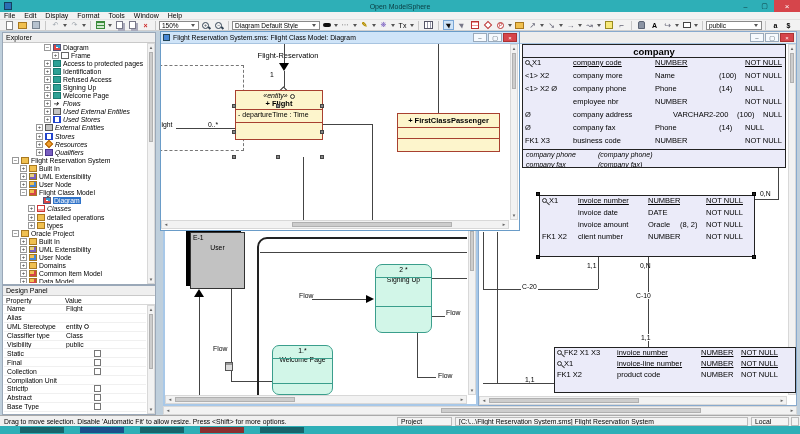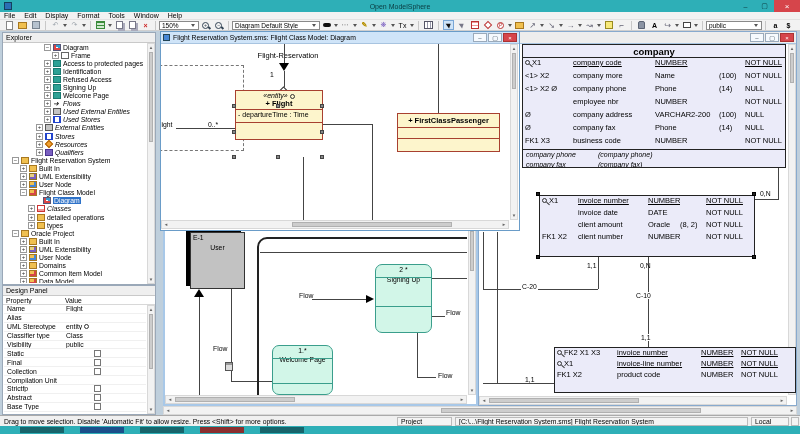--- a/index.html
+++ b/index.html
@@ -351,21 +351,21 @@
       </span>
       <span class="erc" style="width:82px">employee nbr</span>
       <span class="ert" style="width:64px">NUMBER</span>
       <span class="ers" style="width:26px"></span>
       <span class="ern">NOT NULL</span>
     </div>
   <div class="errow" style="height:13px">
       <span class="erk" style="width:50px">
         <span>Ø</span>
       </span>
-      <span class="erc" style="width:82px">company address</span>
+      <span class="erc" style="width:100px">company address</span>
       <span class="ert" style="width:64px">VARCHAR2-200</span>
       <span class="ers" style="width:26px">(100)</span>
       <span class="ern">NULL</span>
     </div>
   <div class="errow" style="height:13px">
       <span class="erk" style="width:50px">
         <span>Ø</span>
       </span>
       <span class="erc" style="width:82px">company fax</span>
       <span class="ert" style="width:64px">Phone</span>
@@ -410,21 +410,21 @@
       </span>
       <span class="erc" style="width:70px">invoice date</span>
       <span class="ert" style="width:32px">DATE</span>
       <span class="ers" style="width:26px"></span>
       <span class="ern">NOT NULL</span>
     </div>
   <div class="errow" style="height:12px">
       <span class="erk" style="width:38px">
         <span></span>
       </span>
-      <span class="erc" style="width:70px">client amount</span>
+      <span class="erc" style="width:70px">invoice amount</span>
       <span class="ert" style="width:32px">Oracle</span>
       <span class="ers" style="width:26px">(8, 2)</span>
       <span class="ern">NOT NULL</span>
     </div>
   <div class="errow" style="height:12px">
       <span class="erk" style="width:38px">
         <span>FK1  X2</span>
       </span>
       <span class="erc" style="width:70px">client number</span>
       <span class="ert" style="width:32px">NUMBER</span>

